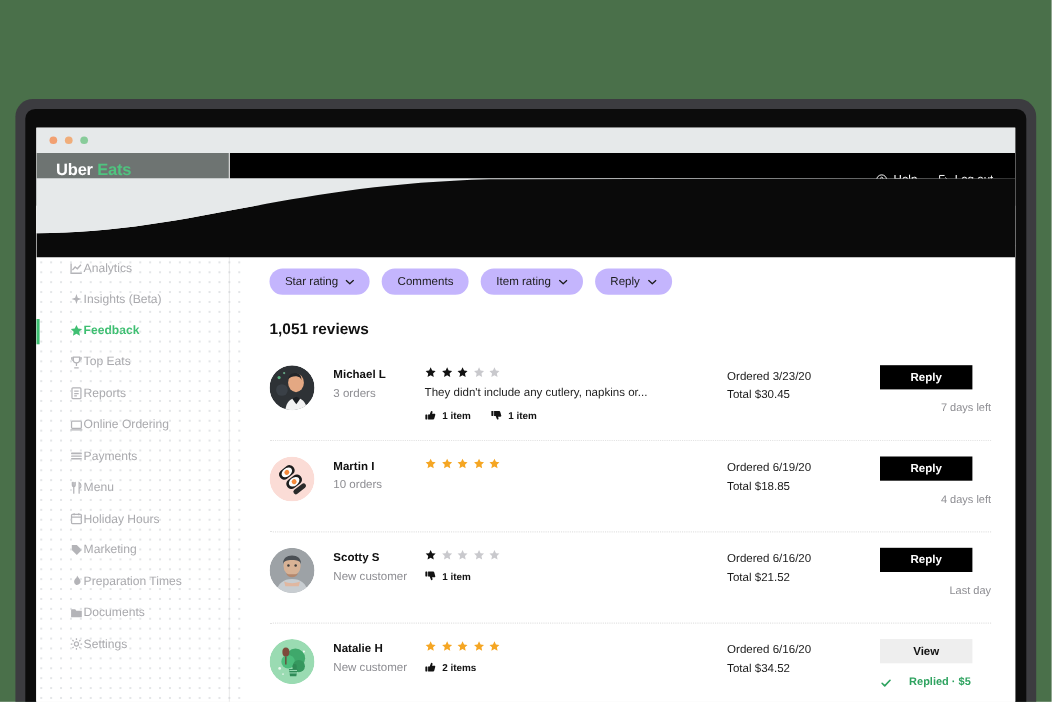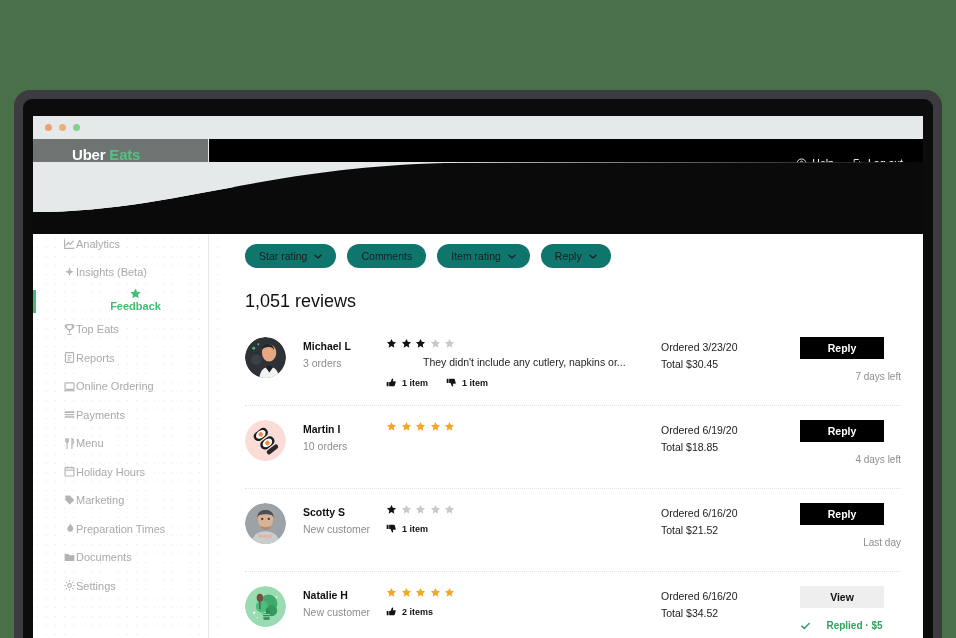--- a/index.html
+++ b/index.html
@@ -68,40 +68,39 @@
     height: 48px; flex: 0 0 48px;
     background: #6e7472;
     padding: 7px 0 0 18px;
     color: #ffffff;
     position: relative; z-index: 1;
   }
   .brand-line1 {
     font-size: 15px; font-weight: bold;
     letter-spacing: -0.2px;
     line-height: 17px;
-    margin-left: 21px;
   }
   .brand-line1 .eats { color: #4fc47f; }
   .brand-line2 {
     font-size: 8.5px; font-weight: bold;
     color: #f2f2f2;
     line-height: 11px;
     margin-top: 1px;
   }
   .nav { padding-top: 14px; }
   .nav-item {
     display: flex; align-items: center;
     gap: 0;
     height: 28.5px;
     padding-left: 30px;
     font-size: 11px;
     color: #a9a9ad;
     position: relative;
   }
-  .nav-item.active { color: #3fbf72; font-weight: bold; flex-direction: column; }
+  .nav-item.active { color: #3fbf72; font-weight: bold; }
   .nav-item.active::before {
     content: "";
     position: absolute; left: 0; top: 3px;
     width: 3px; height: 23px;
     background: #3fbf72;
   }
   .nav-ico {
     width: 13px; height: 13px; flex: 0 0 13px;
     display: flex; align-items: center; justify-content: center;
   }
@@ -161,32 +160,32 @@
   .tab.active {
     color: #121212; font-weight: bold;
     box-shadow: inset 0 -2.5px 0 0 #121212;
   }
 
   
   .content { flex: 1; padding: 0 22px 0 36px; overflow: hidden; background: #fff; }
   .filters { display: flex; gap: 11px; padding: 20px 0 0 0; }
   .chip {
     display: flex; align-items: center; gap: 7px;
-    background: #0f766e;
+    background: #c4b5fd;
     border-radius: 15px;
     padding: 0 14px;
     height: 24px;
     font-size: 10.5px;
     color: #1c1c1c;
     white-space: nowrap;
   }
   .chev { width: 8px; height: 5px; display: block; }
 
   .reviews-count {
-    font-size: 18px; font-weight: normal;
+    font-size: 14px; font-weight: bold;
     color: #111111;
     margin: 23px 0 0 0;
   }
 
   
   .review-list { margin-top: 11px; }
   .review-row {
     display: flex; align-items: flex-start;
     padding: 12px 0 12px 0;
     border-bottom: 1px dotted #e2e2e2;
@@ -205,21 +204,20 @@
 
   .body { flex: 1; min-width: 0; padding-top: 3px; }
   .stars { display: flex; gap: 3.5px; }
   .star { width: 11px; height: 11px; display: block; }
   .review-text {
     font-size: 10.5px; color: #1f1f1f;
     margin-top: 6px;
     line-height: 14px;
     white-space: nowrap; overflow: hidden; text-overflow: ellipsis;
     max-width: 210px;
-    margin-left: 37px;
   }
   .items { display: flex; gap: 18px; margin-top: 8px; }
   .item-tag { display: flex; align-items: center; gap: 5px; font-size: 9px; font-weight: bold; color: #131313; }
   .item-tag svg { width: 11px; height: 11px; display: block; }
 
   .order { width: 122px; flex: 0 0 122px; padding-top: 4px; }
   .order-line { font-size: 10.5px; color: #1b1b1b; line-height: 17px; }
 
   .action { width: 118px; flex: 0 0 118px; padding-top: 2px; text-align: center; }
   .btn {

